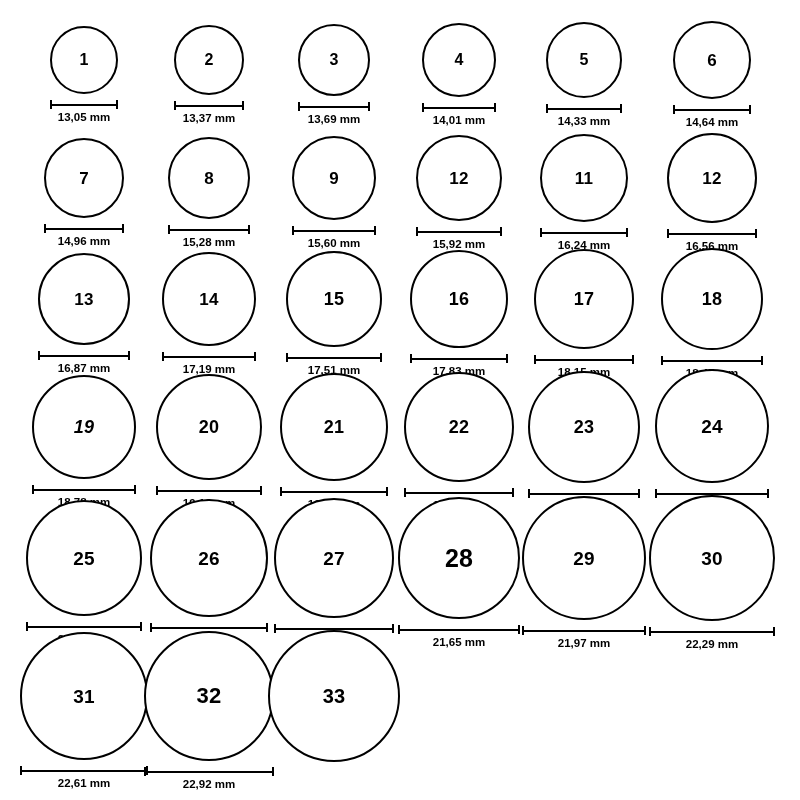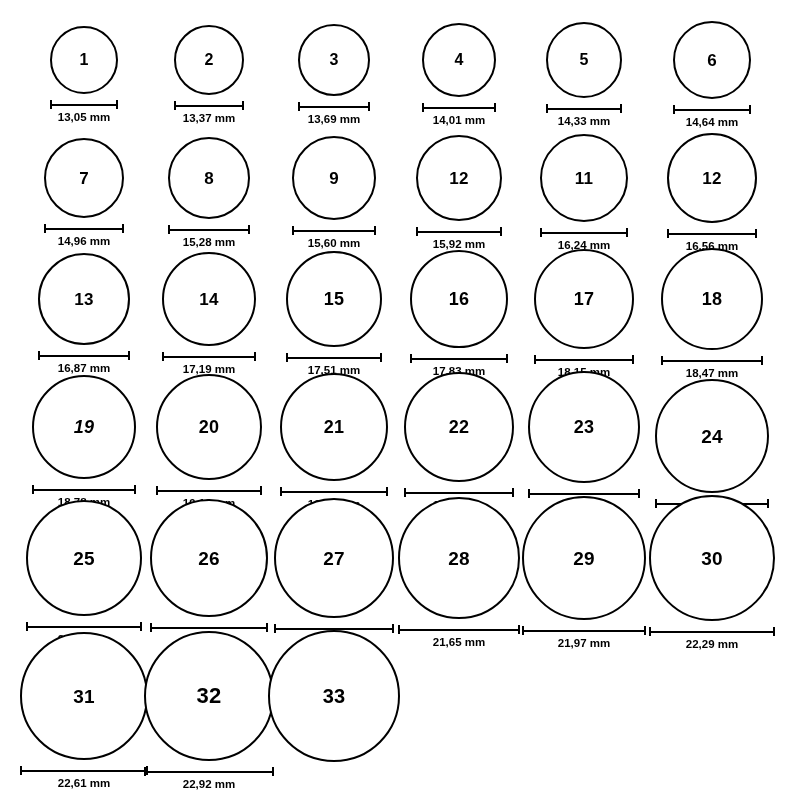--- a/index.html
+++ b/index.html
@@ -373,21 +373,21 @@
       </div>
       <div class="measure">
         <div class="caliper" style="width: 112px;">
           <div class="bar"></div>
           <div class="tick left"></div>
           <div class="tick right"></div>
         </div>
         <div class="mm">20,06 mm</div>
       </div>
     </div>
-    <div class="cell" style="left: 652px; top: 379px; width: 120px; text-align: center;">
+    <div class="cell" style="left: 652px; top: 369px; width: 120px; text-align: center;">
       <div class="ring" style="width: 114px; height: 114px;">
         <span class="ring-label" style="font-size: 19px;">24</span>
       </div>
       <div class="measure">
         <div class="caliper" style="width: 114px;">
           <div class="bar"></div>
           <div class="tick left"></div>
           <div class="tick right"></div>
         </div>
         <div class="mm">20,38 mm</div>
@@ -427,21 +427,21 @@
         <div class="caliper" style="width: 120px;">
           <div class="bar"></div>
           <div class="tick left"></div>
           <div class="tick right"></div>
         </div>
         <div class="mm">21,33 mm</div>
       </div>
     </div>
     <div class="cell" style="left: 399px; top: 497px; width: 120px;">
       <div class="ring" style="width: 122px; height: 122px;">
-        <span class="ring-label" style="font-size: 19px;">28</span>
+        <span class="ring-label" style="font-size: 25px;">28</span>
       </div>
       <div class="measure">
         <div class="caliper" style="width: 122px;">
           <div class="bar"></div>
           <div class="tick left"></div>
           <div class="tick right"></div>
         </div>
         <div class="mm">21,65 mm</div>
       </div>
     </div>

